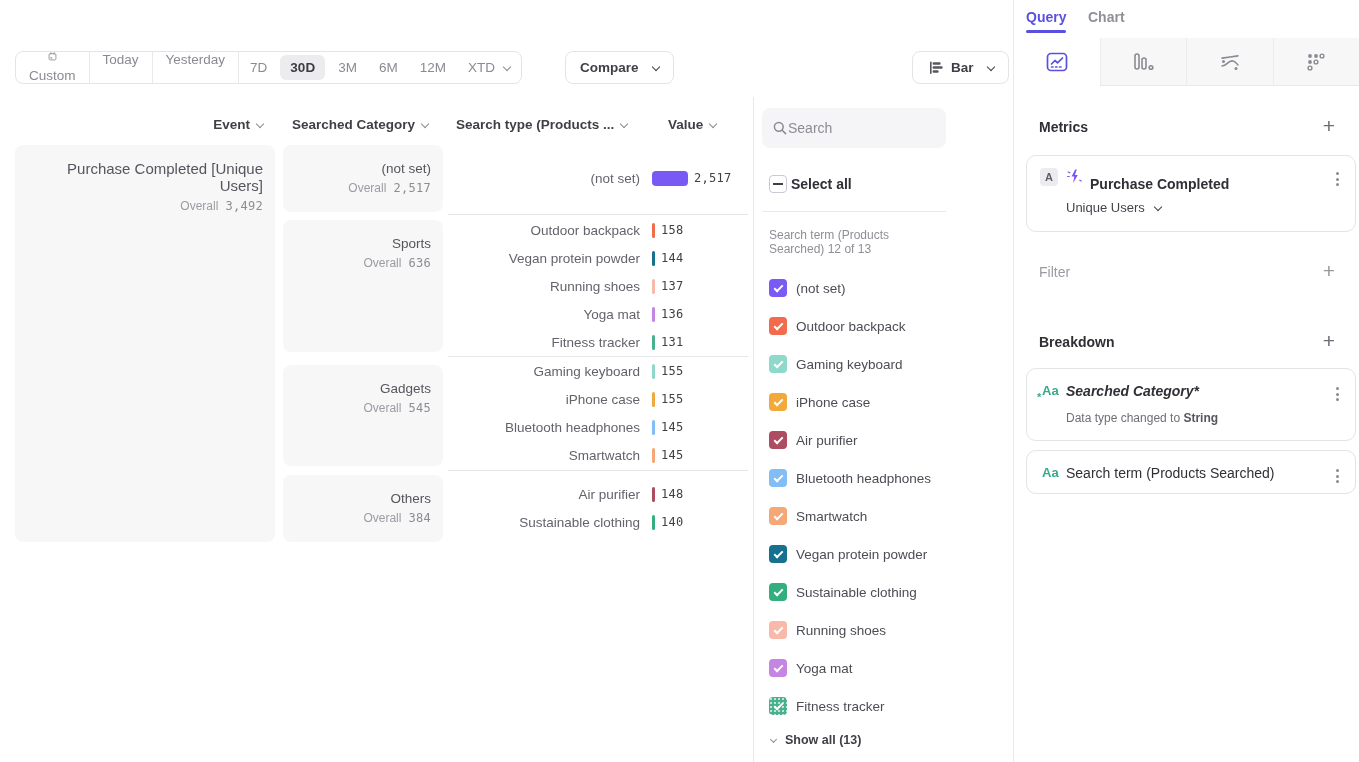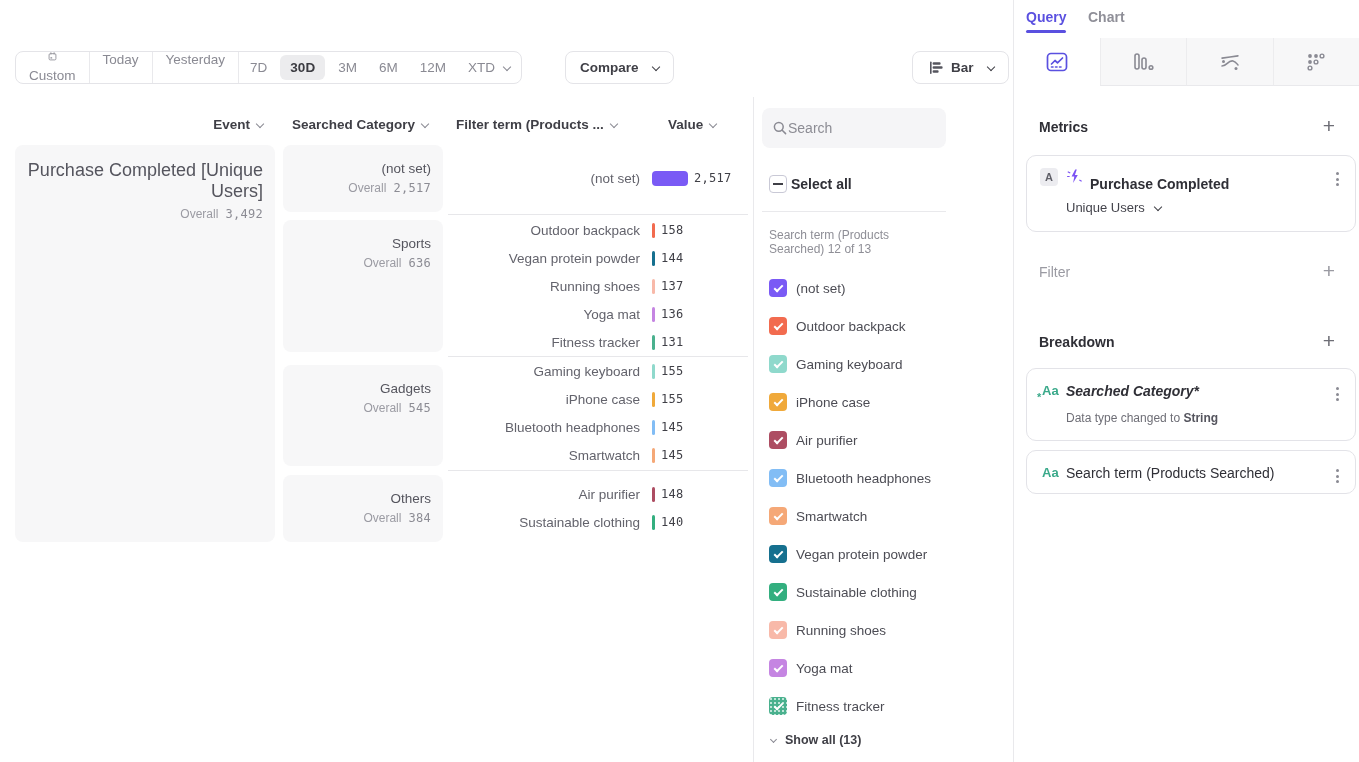--- a/index.html
+++ b/index.html
@@ -16,21 +16,21 @@
   .seg-btn { display:flex; align-items:center; gap:7px; padding:0 13px; font-size:13.5px; color:#8a8a93; cursor:pointer; white-space:nowrap; }
   .seg-btn.divider { border-right:1px solid #e9e9ec;flex-direction:column; }
   .seg-btn.compact { padding:0 11px; }
   .seg-btn.active { background:#ececee; border-radius:6px; margin:3px 2px; padding:0 10px; color:#3c3c42; font-weight:700; }
   .pill-btn { position:absolute; top:51px; height:33px; display:flex; align-items:center; gap:7px; padding:0 14px; border:1px solid #e4e4e8; border-radius:8px; background:#fff; font-size:13.5px; font-weight:600; color:#3f3f46; cursor:pointer; }
 
   
   .tbl-header { position:absolute; top:117px; font-size:13.5px; font-weight:600; color:#3f3f46; cursor:pointer; }
   .tbl-header.right { text-align:right; }
   .event-cell { position:absolute; left:15px; top:145px; width:260px; height:397px; background:#f7f7f8; border-radius:8px; padding:15px 12px 0 10px; text-align:right; }
-  .event-name { font-size:18px; color:#55555e; }
+  .event-name { font-size:15px; color:#55555e; }
   .overall-line { margin-top:5px; display:flex; justify-content:flex-end; align-items:baseline; gap:7px; }
   .ov-label { font-size:12px; color:#9b9ba3; }
   .ov-val { font-size:12px; color:#8c8c94; }
   .cat-cell { position:absolute; left:283px; width:160px; background:#f7f7f8; border-radius:8px; padding:16px 12px 0 10px; text-align:right; }
   .cat-name { font-size:13.5px; color:#55555e; }
   .term-row { position:absolute; left:400px; height:28px; display:flex; align-items:center; }
   .term-label { width:240px; text-align:right; font-size:13.5px; color:#63636c; }
   .term-bar { height:15px; margin-left:12px; flex:none; }
   .term-value { margin-left:6px; font-size:12px; color:#3f3f46; }
   .group-sep { position:absolute; left:448px; width:300px; height:1px; background:#e7e7ea; }
@@ -139,21 +139,21 @@
       <span class="chev dark"></span>
     </div>
 
     <div class="tbl-header right" style="left:15px; width:248px;">
       <span>Event</span><span class="chev"></span>
     </div>
     <div class="tbl-header right" style="left:283px; width:145px;">
       <span>Searched Category</span><span class="chev"></span>
     </div>
     <div class="tbl-header" style="left:456px;">
-      <span>Filter term (Products ...</span><span class="chev"></span>
+      <span>Search type (Products ...</span><span class="chev"></span>
     </div>
     <div class="tbl-header" style="left:668px;">
       <span>Value</span><span class="chev"></span>
     </div>
 
     <div class="event-cell">
       <div class="event-name">Purchase Completed [Unique Users]</div>
       <div class="overall-line">
         <span class="ov-label">Overall</span>
         <span class="ov-val mono">3,492</span>

